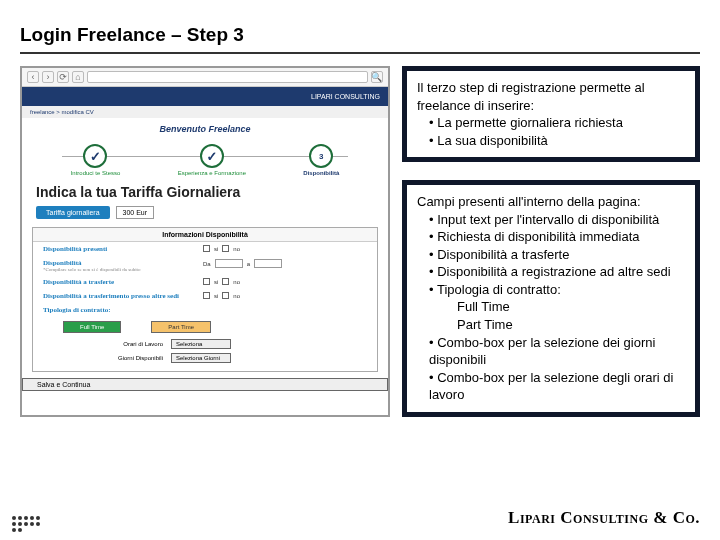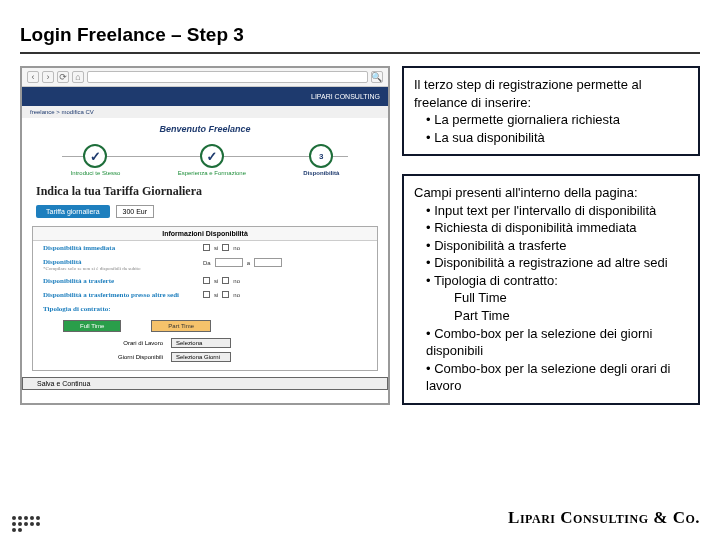--- a/index.html
+++ b/index.html
@@ -22,21 +22,21 @@
   .welcome { text-align:center; font-weight:bold; color:#1e3a6e; font-size:9px; padding:6px 0;font-style:italic;}
   
   .steps { display:flex; justify-content:space-around; align-items:center; padding:4px 20px 2px; position:relative;}
   .steps::before { content:""; position:absolute; top:16px; left:40px; right:40px; height:1px; background:#aaa; z-index:0;}
   .step { text-align:center; z-index:1;}
   .step-circle { width:24px; height:24px; border:2px solid #1e6e3a; border-radius:50%; background:#fff; display:flex; align-items:center; justify-content:center; margin:0 auto; font-weight:bold; color:#1e3a6e;}
   .step-circle.done::after{ content:"✓"; color:#1e3a6e; font-size:13px;}
   .step-label { font-size:6px; color:#1e8e3a; margin-top:2px;}
   .step-label.active { color:#1e3a6e; font-weight:bold;}
   
-  .section-h { font-family: Liberation Serif, serif; font-weight:bold; color:#222; font-size:12px; padding:6px 14px 2px;}
+  .section-h { font-family: Liberation Sans, sans-serif; font-weight:bold; color:#222; font-size:14px; padding:6px 14px 2px;}
   
   .tariff-row { display:flex; align-items:center; gap:6px; padding:4px 14px 8px;}
   .tariff-btn { background:#1e7fbe; color:#fff; padding:3px 10px; font-size:7px; border-radius:2px;}
   .tariff-input { border:1px solid #999; padding:2px 6px; font-size:7px; background:#fff;}
   
   .box { border:1px solid #aaa; margin:0 10px; padding-bottom:6px;}
   .box-title { text-align:center; font-weight:bold; font-size:7px; padding:3px 0; border-bottom:1px solid #ccc; background:#f7f7f7;}
   .row { display:flex; align-items:flex-start; padding:3px 10px; font-size:7px;}
   .row .lbl { flex:0 0 160px; color:#1e7fbe; font-weight:bold; font-family: Georgia, serif;}
   .row .lbl .sub { display:block; color:#888; font-weight:normal; font-size:5px;}
@@ -50,21 +50,21 @@
   .c-part { background:#f5c26b; color:#333;}
   
   .sel-row { display:flex; align-items:center; padding:2px 10px 2px 60px; gap:8px; font-size:6px;}
   .sel-row .slabel { width:70px; text-align:right;}
   .sel { border:1px solid #666; background:#eee; padding:1px 4px; font-size:6px; width:60px;}
   
   .save-btn { display:block; margin:6px auto; border:1px solid #666; padding:2px 14px; font-size:7px; background:#eee;}
   
   
   .desc-col { flex:1; display:flex; flex-direction:column; gap:18px; font-size:13px; line-height:1.35;}
-  .desc-box { border:2px solid #0f172a; padding:8px 10px;}
+  .desc-box { border:5px solid #0f172a; padding:8px 10px;}
   .desc-box ul { list-style:none; padding-left:12px;}
   .desc-box ul li::before { content:"• "; }
   .desc-box .sub { padding-left:40px;}
   
   
   .footer-logo { position:absolute; bottom:8px; left:12px; display:flex; gap:2px; flex-wrap:wrap; width:28px;}
   .footer-logo span { width:4px; height:4px; background:#333; border-radius:50%;}
   .footer-brand { position:absolute; bottom:12px; right:20px; font-family: Georgia, serif; font-size:17px;}
   .footer-brand b { font-variant: small-caps; letter-spacing:0.5px;}
 </style>
@@ -107,21 +107,21 @@
     <div class="section-h">Indica la tua Tariffa Giornaliera</div>
     <div class="tariff-row">
       <span class="tariff-btn">Tariffa giornaliera</span>
       <span class="tariff-input">300 Eur</span>
     </div>
 
     <div class="box">
       <div class="box-title">Informazioni Disponibilità</div>
 
       <div class="row">
-        <span class="lbl">Disponibilità immediata</span>
+        <span class="lbl">Disponibilità presenti</span>
         <span class="ctrl">
             <span class="cb"></span>
             <span>si</span> 
             <span class="cb"></span>
             <span>no</span>
           </span>
       </div>
 
       <div class="row">
         <span class="lbl"><span>Disponibilità</span><span class="sub">*Compilare solo se non si è disponibili da subito</span></span>

